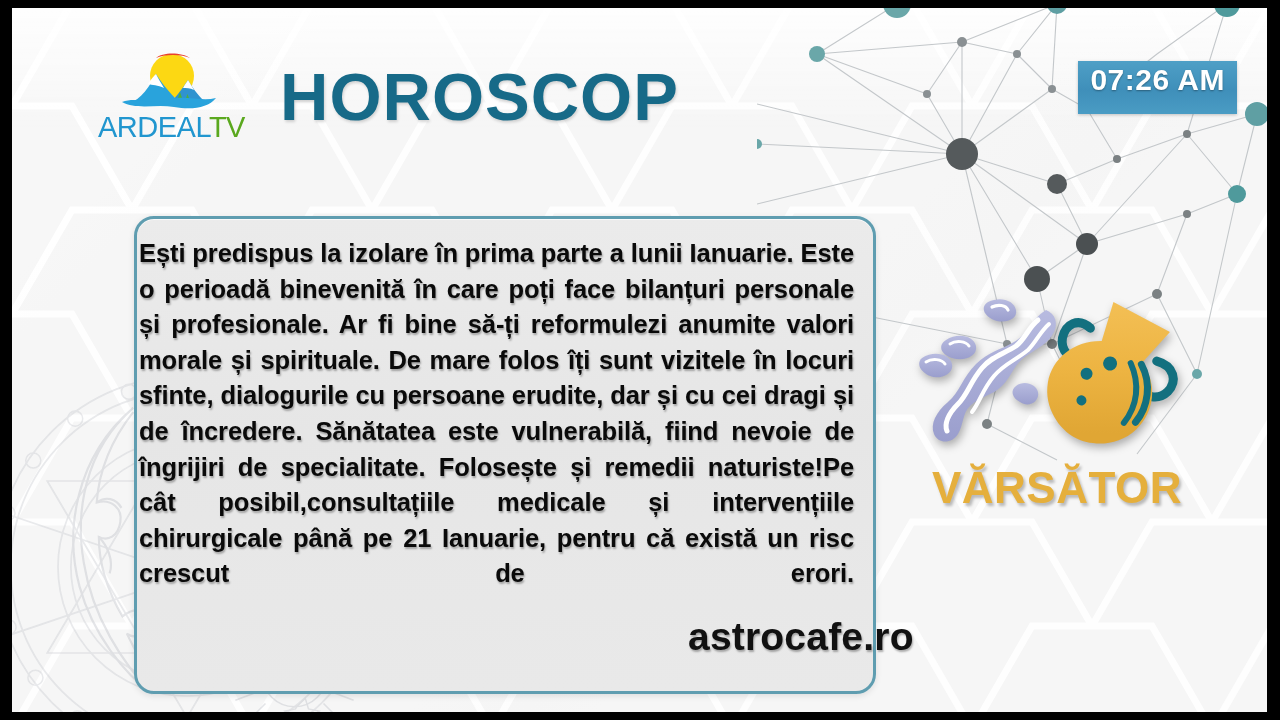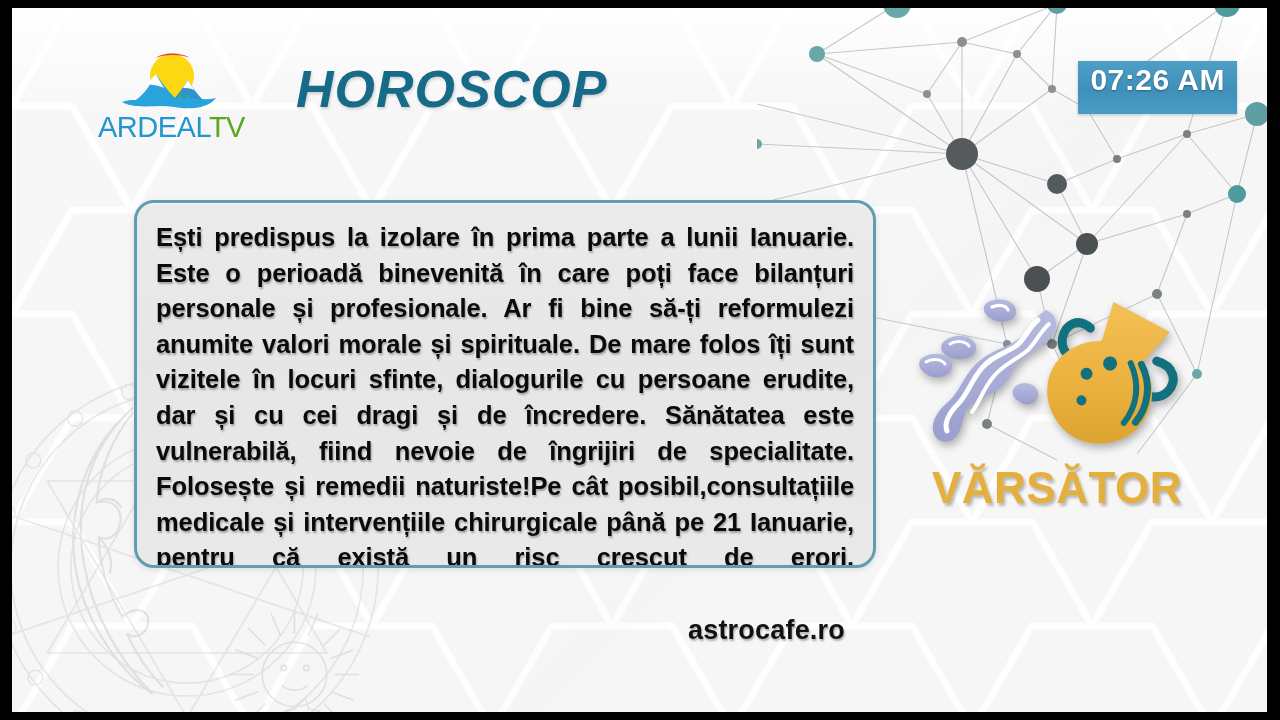--- a/index.html
+++ b/index.html
@@ -111,55 +111,54 @@
     letter-spacing: .5px;
     padding: 3px 12px 18px 12px;
     line-height: 1.05;
     text-shadow: 0 1px 2px rgba(0,0,0,.35);
     box-shadow: 0 1px 3px rgba(0,0,0,.22);
   }
 
   
   .title {
     position: absolute;
-    left: 284px;
+    left: 268px;
     top: 55px;
-    font-size: 52px;
+    font-size: 67px;
     font-weight: 800;
     color: #176a88;
     letter-spacing: 1px;
     line-height: 1;
     text-shadow: 1px 2px 3px rgba(0,0,0,.16);
     font-family: "Liberation Sans", sans-serif;
-    font-style: italic;
   }
   .subtitle {
     position: absolute;
     left: 362px;
     top: 150px;
     font-size: 30px;
     font-weight: 800;
     color: #e0a624;
     letter-spacing: .4px;
     text-shadow: 1px 2px 2px rgba(0,0,0,.18);
   }
 
   
   .panel {
     position: absolute;
     left: 122px;
-    top: 192px;
+    top: 208px;
     width: 742px;
-    height: 368px;
+    height: 478px;
     border: 3px solid #5f9db0;
     border-radius: 20px;
     background: linear-gradient(180deg, #ebebeb 0%, #e6e6e6 45%, #e9e9e9 100%);
     box-shadow: 0 2px 6px rgba(0,0,0,.10), inset 0 1px 0 rgba(255,255,255,.7);
     box-sizing: border-box;
-    padding: 17px 19px 10px 19px;
+    padding: 17px 19px 10px 2px;
     overflow: hidden;
   }
   .panel-text {
     margin: 0;
     font-size: 25.5px;
     font-weight: 700;
     line-height: 35.6px;
     color: #0a0a0a;
     text-align: justify;
     text-justify: inter-word;
@@ -192,21 +191,21 @@
     letter-spacing: .5px;
     line-height: 1;
     text-shadow: 2px 3px 3px rgba(0,0,0,.25);
   }
 
   
   .source {
     position: absolute;
     left: 676px;
     top: 607px;
-    font-size: 27px;
+    font-size: 39px;
     font-weight: 800;
     color: #111111;
     letter-spacing: .2px;
     text-shadow: 1px 2px 2px rgba(0,0,0,.30);
   }
 
   
   .bar { position: absolute; background: #000; }
   .bar-top    { left:0; top:0; width:1280px; height:8px; }
   .bar-bottom { left:0; top:712px; width:1280px; height:8px; }

